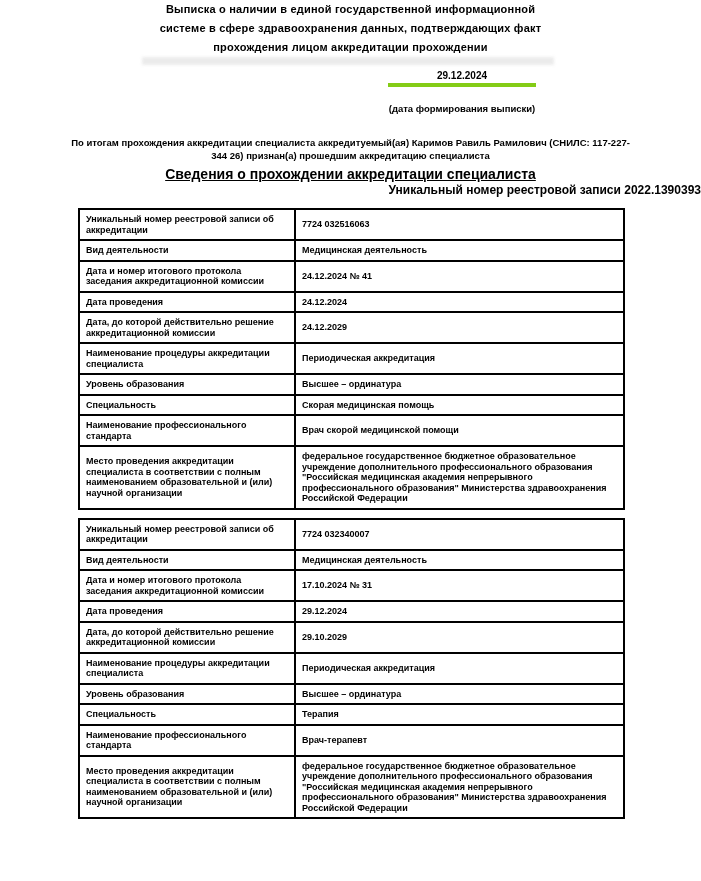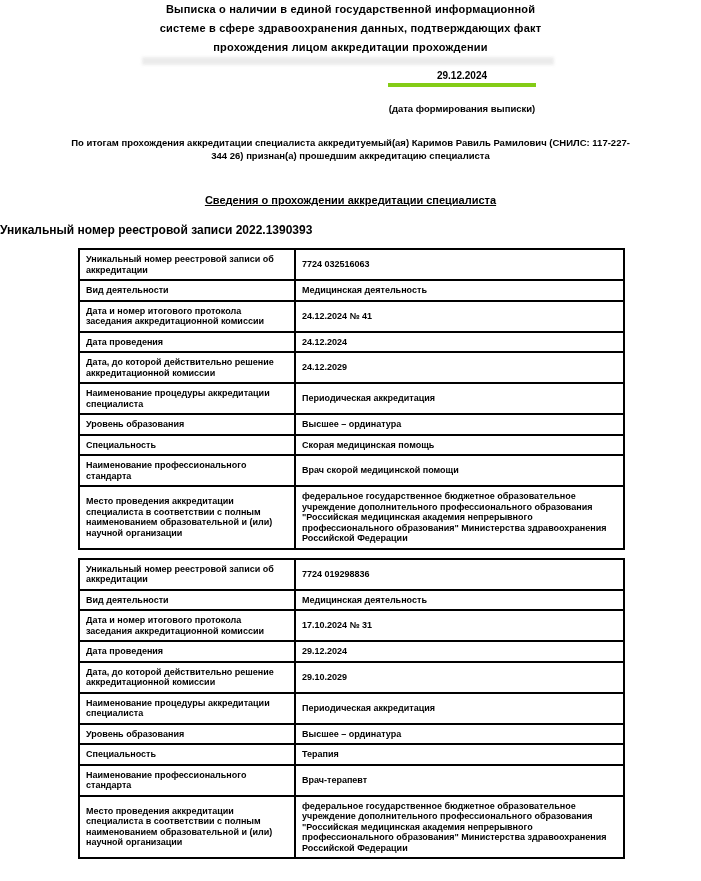--- a/index.html
+++ b/index.html
@@ -50,28 +50,28 @@
     margin-top: 16px;
   }
   .intro {
     margin: 22px auto 0 auto;
     width: 568px;
     text-align: center;
     font-size: 9.5px;
     line-height: 13px;
   }
   .subtitle {
-    margin-top: 32px;
-    text-align: center;
-    font-size: 11px;
+    margin-top: 4px;
+    text-align: center;
+    font-size: 14px;
     text-decoration: underline;
   }
   .registry-heading {
-    margin-top: 17px;
-    text-align: left;
+    margin-top: 1px;
+    text-align: right;
     font-size: 12px;
   }
   table.acc {
     border-collapse: collapse;
     margin-left: 78px;
     width: 547px;
     table-layout: fixed;
   }
   table.acc.first { margin-top: 11px; }
   table.acc.second { margin-top: 8px; }
@@ -152,21 +152,21 @@
         <td class="lbl">Место проведения аккредитации специалиста в соответствии с полным наименованием образовательной и (или) научной организации</td>
         <td class="val">федеральное государственное бюджетное образовательное учреждение дополнительного профессионального образования "Российская медицинская академия непрерывного профессионального образования" Министерства здравоохранения Российской Федерации</td>
       </tr>
     </tbody>
   </table>
 
   <table class="acc second">
     <tbody>
       <tr>
         <td class="lbl">Уникальный номер реестровой записи об аккредитации</td>
-        <td class="val">7724 019298836</td>
+        <td class="val">7724 032340007</td>
       </tr>
       <tr>
         <td class="lbl">Вид деятельности</td>
         <td class="val">Медицинская деятельность</td>
       </tr>
       <tr>
         <td class="lbl">Дата и номер итогового протокола заседания аккредитационной комиссии</td>
         <td class="val">17.10.2024 № 31</td>
       </tr>
       <tr>

